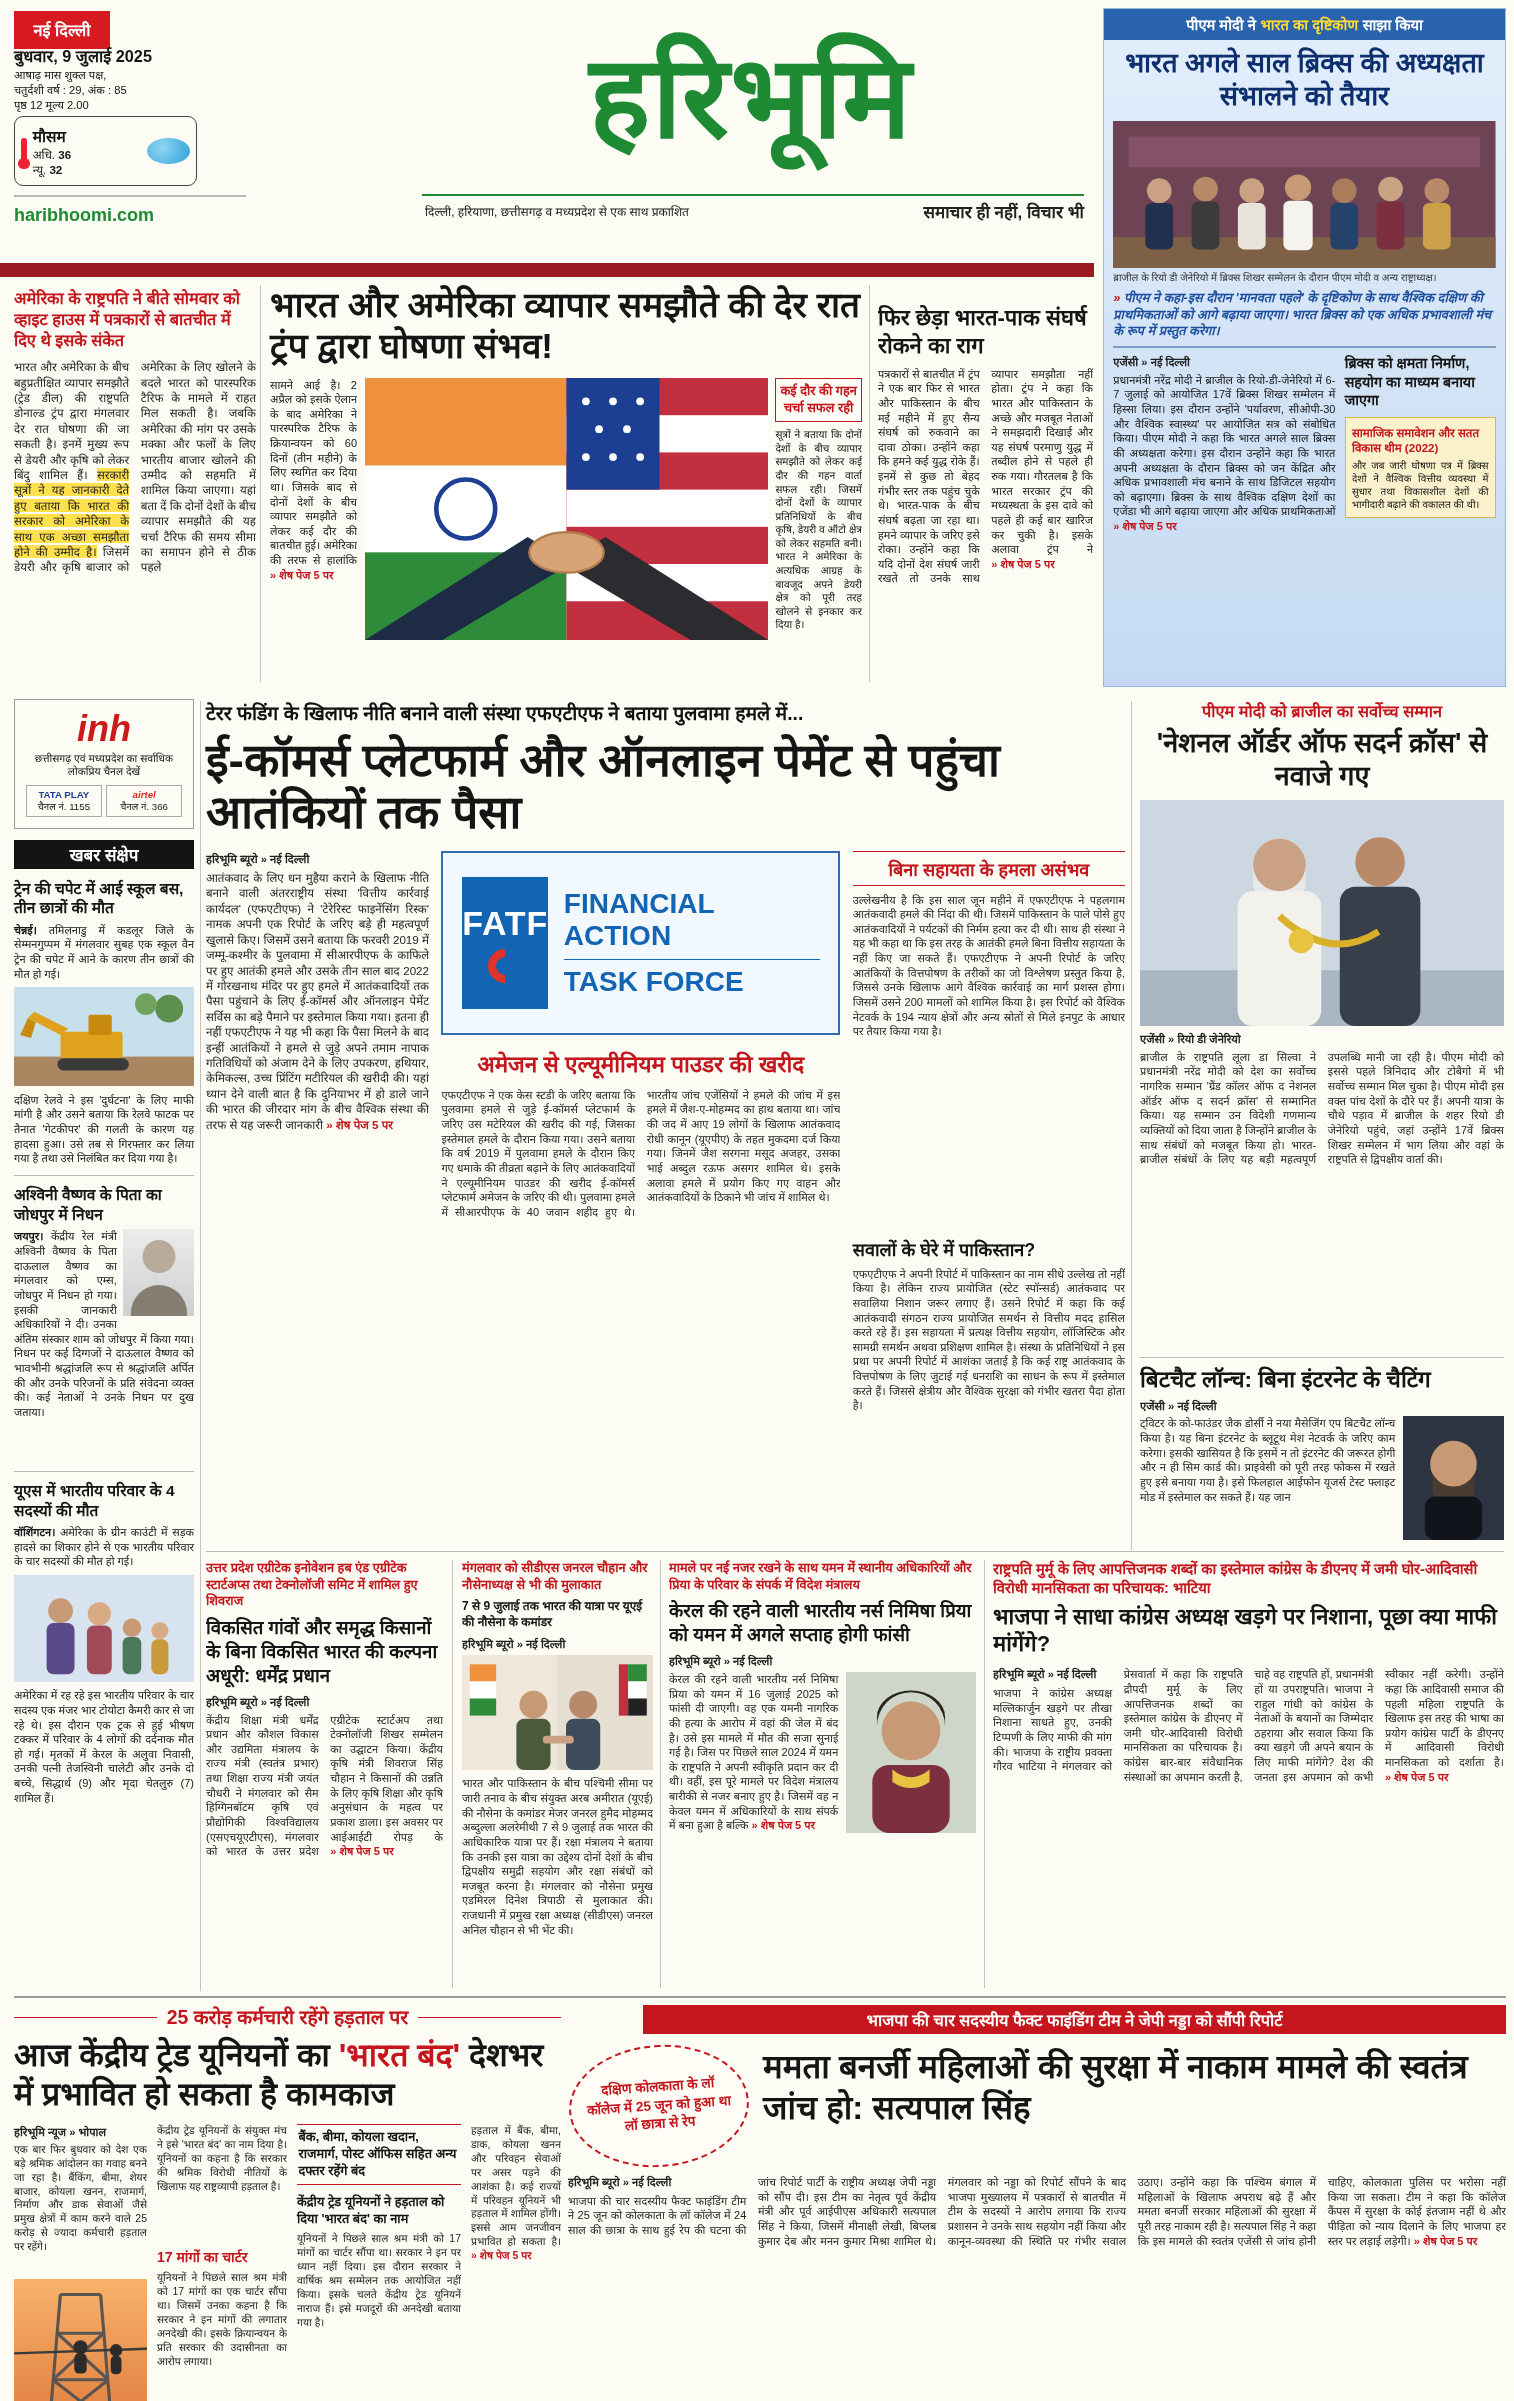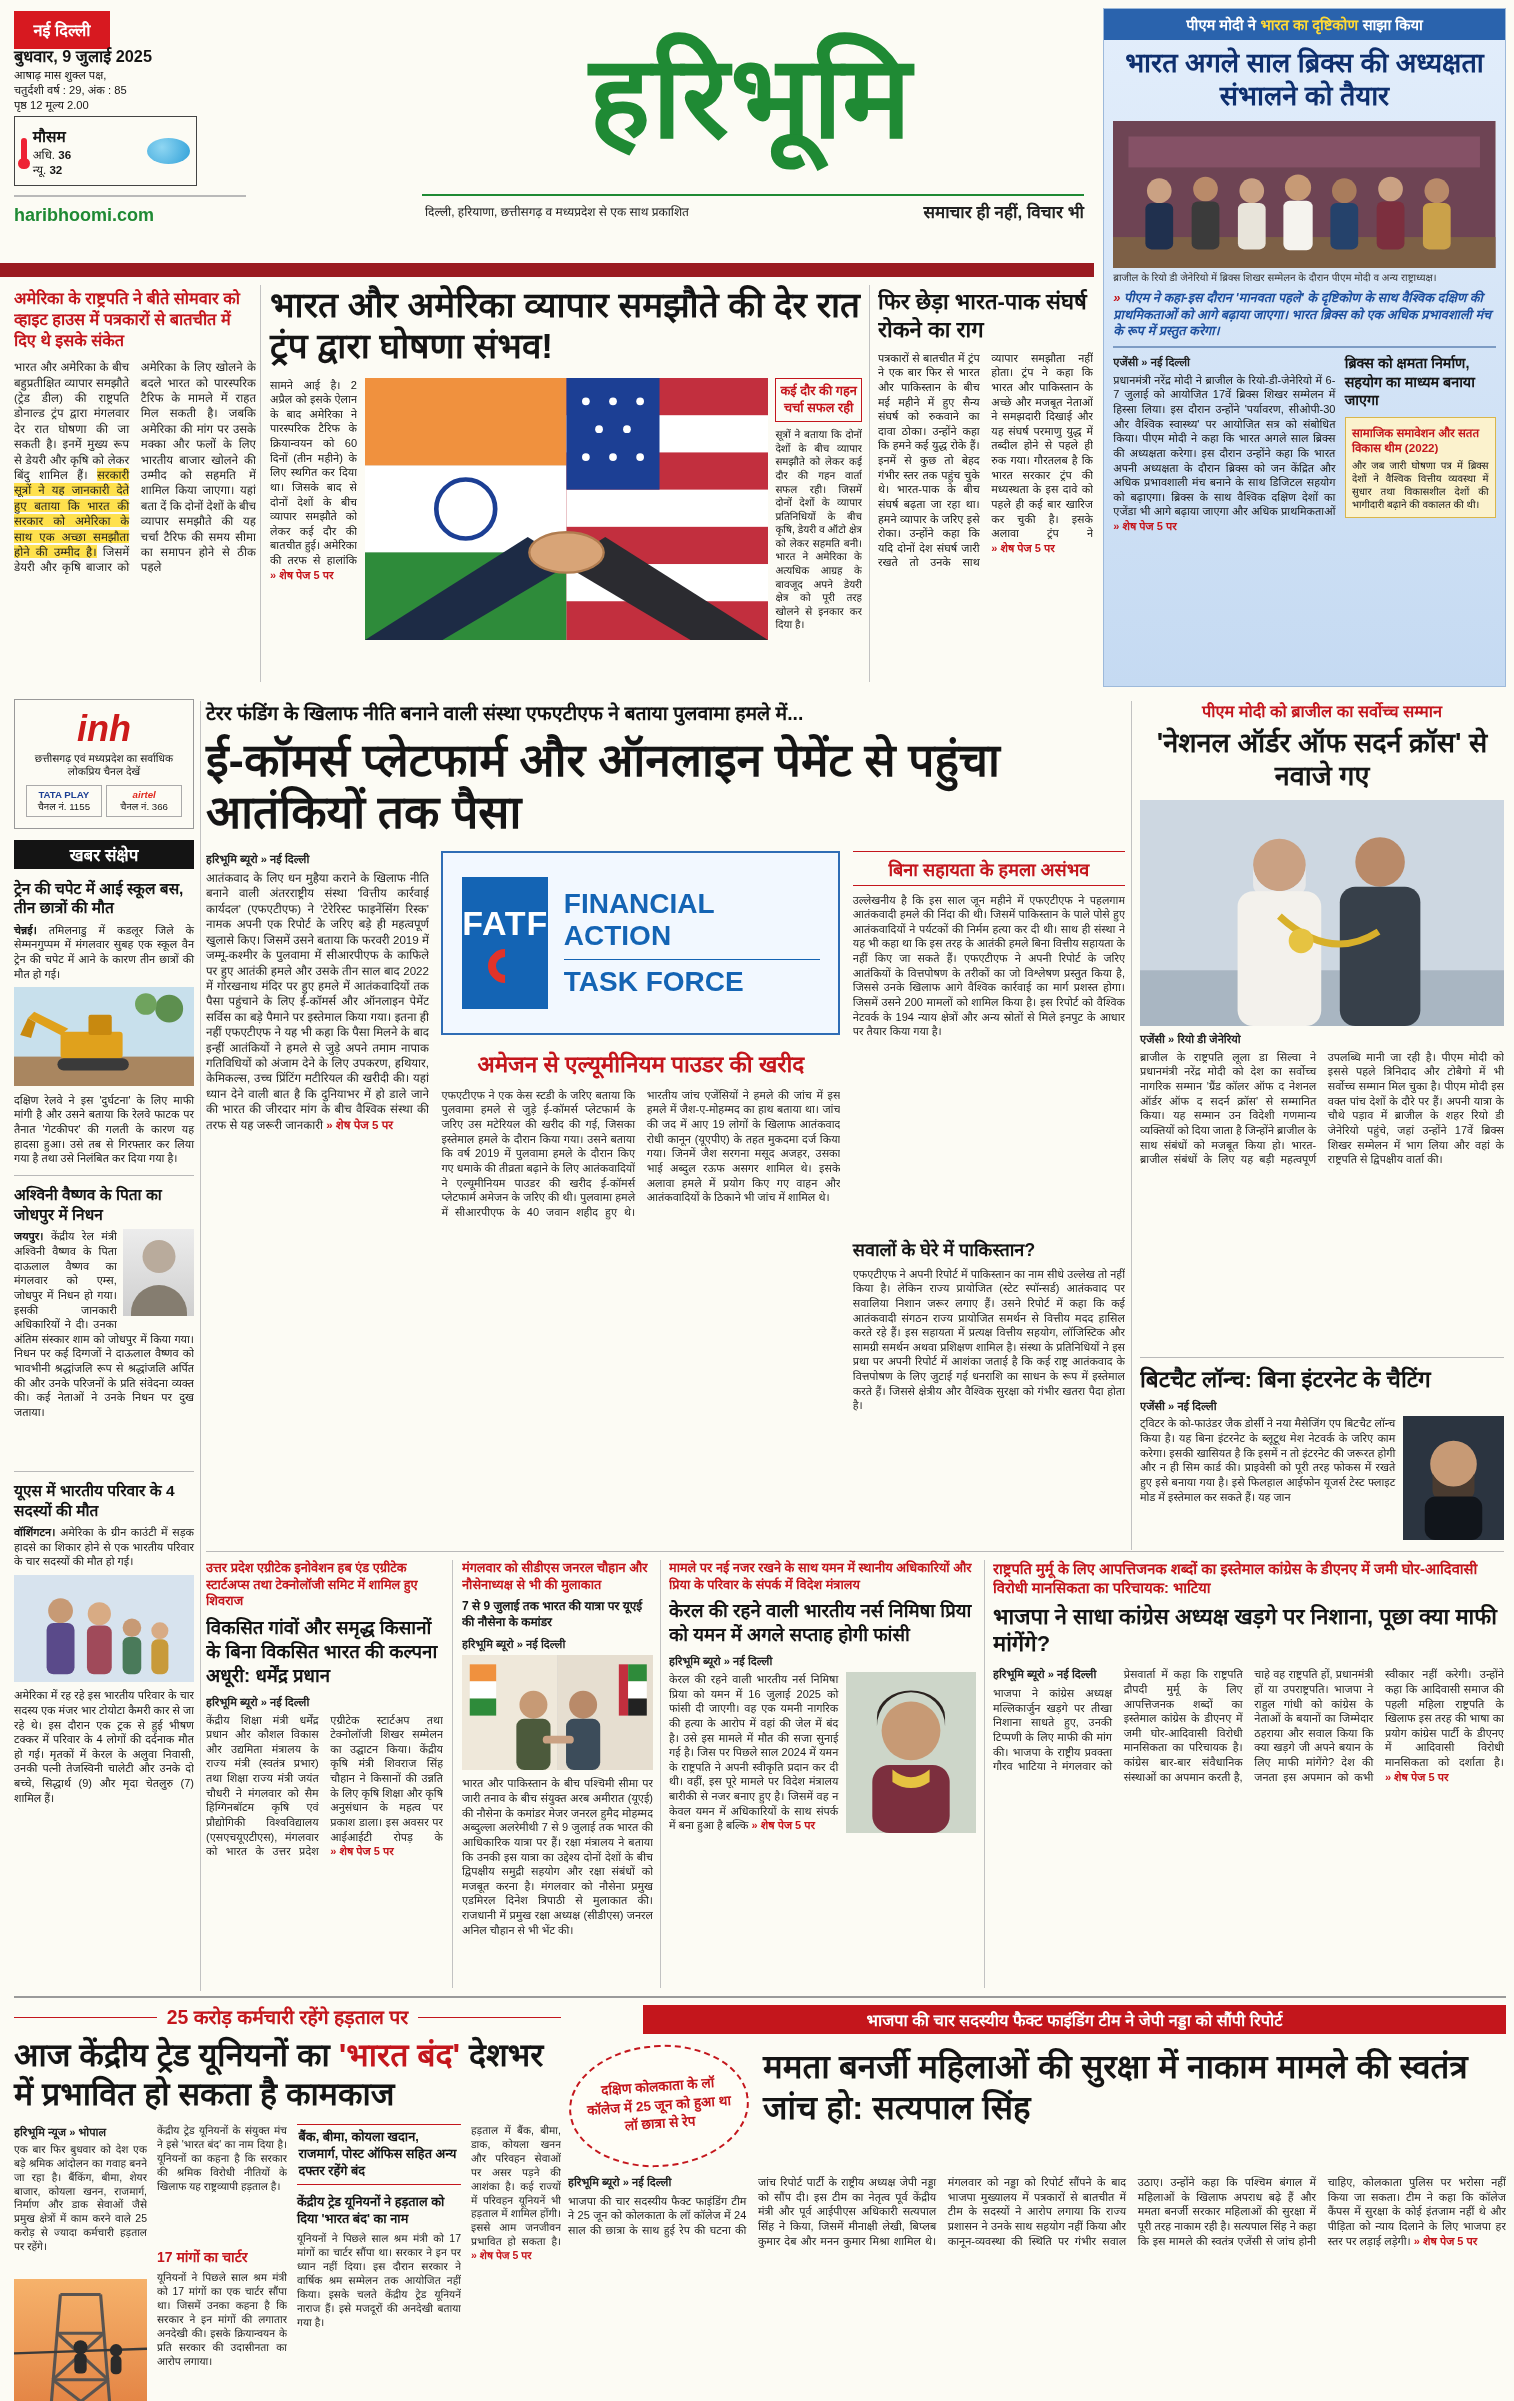--- a/index.html
+++ b/index.html
@@ -18,21 +18,21 @@
 .byl{font-weight:bold;font-size:11.2px;color:#222;margin-bottom:3.9px}
 .cont{color:#c4161c;font-weight:bold;white-space:nowrap}
 .hr{background:#b9b9b9}
 .vr{background:#c2c2c2;width:0.8px}
 .mark{background:#ffe14d}
 .photo{position:relative;overflow:hidden;background:#cfcfcf}
 .cap{font-size:10px;color:#333;line-height:1.3}
 .clip{overflow:hidden}
 
 .city{background:#d71920;color:#fff;font-weight:bold;font-size:16.3px;display:flex;align-items:center;justify-content:center}
-.wbox{border:1.5px solid #444;border-radius:0;display:flex;align-items:center;gap:6.2px;padding:6.2px}
+.wbox{border:1.5px solid #444;border-radius:9px;display:flex;align-items:center;gap:6.2px;padding:6.2px}
 .thermo{width:5.4px;height:26px;background:#e23;border-radius:3.1px;position:relative}
 .thermo::after{content:"";position:absolute;bottom:-5.4px;left:-3.1px;width:11.6px;height:11.6px;border-radius:50%;background:#e23}
 .blob{width:43px;height:26px;border-radius:50%;background:radial-gradient(circle at 35% 35%,#8fd6f2,#2d9fd8)}
 .logo-txt{font-weight:bold;color:#1f8a34;letter-spacing:1.5px}
 
 .brics{background:linear-gradient(#e3eefb,#c5daf2);border:0.8px solid #9db9da}
 .brics-k{background:#2a63ad;color:#fff;font-weight:bold;font-size:14.7px;height:31px;display:flex;align-items:center;justify-content:center;gap:4.6px}
 .brics-k .yl{color:#ffd935}
 .brics-h{color:#0e2f6e;font-weight:bold;font-size:27px;line-height:1.22;text-align:center;padding:7.7px 11px 4.6px}
 .ybox{background:#fbf2cd;border:0.8px solid #d9b64a;padding:6.2px}
@@ -189,21 +189,21 @@
       <div style="flex:1">
         <div style="border:1.5px solid #c4161c;padding:4.6px 3.1px;text-align:center">
           <div class="red" style="font-weight:bold;font-size:12.8px;line-height:1.3">कई दौर की गहन चर्चा सफल रही</div>
         </div>
         <div class="jt clip" style="font-size:10.3px;line-height:1.32;margin-top:6.2px;height:201px">सूत्रों ने बताया कि दोनों देशों के बीच व्यापार समझौते को लेकर कई दौर की गहन वार्ता सफल रही। जिसमें दोनों देशों के व्यापार प्रतिनिधियों के बीच कृषि, डेयरी व ऑटो क्षेत्र को लेकर सहमति बनी। भारत ने अमेरिका के अत्यधिक आग्रह के बावजूद अपने डेयरी क्षेत्र को पूरी तरह खोलने से इनकार कर दिया है।</div>
       </div>
     </div>
   </div>
   <div class="abs vr" style="left:869px;top:285px;height:397px"></div>
 
-  <div class="abs clip" style="left:878px;top:288px;width:215px;height:392px">
+  <div class="abs clip" style="left:878px;top:304px;width:215px;height:392px">
     <div style="font-size:22px;font-weight:bold;line-height:1.25">फिर छेड़ा भारत-पाक संघर्ष रोकने का राग</div>
     <div class="c2 jt" style="margin-top:7.7px;font-size:11px;line-height:1.33;height:325px">
       <span>पत्रकारों से बातचीत में ट्रंप ने एक बार फिर से भारत और पाकिस्तान के बीच मई महीने में हुए सैन्य संघर्ष को रुकवाने का दावा ठोका। उन्होंने कहा कि हमने कई युद्ध रोके हैं। इनमें से कुछ तो बेहद गंभीर स्तर तक पहुंच चुके थे। भारत-पाक के बीच संघर्ष बढ़ता जा रहा था। हमने व्यापार के जरिए इसे रोका। उन्होंने कहा कि यदि दोनों देश संघर्ष जारी रखते तो उनके साथ व्यापार समझौता नहीं होता। ट्रंप ने कहा कि भारत और पाकिस्तान के अच्छे और मजबूत नेताओं ने समझदारी दिखाई और यह संघर्ष परमाणु युद्ध में तब्दील होने से पहले ही रुक गया। गौरतलब है कि भारत सरकार ट्रंप की मध्यस्थता के इस दावे को पहले ही कई बार खारिज कर चुकी है। इसके अलावा ट्रंप ने</span>
       <span class="cont">» शेष पेज 5 पर</span>
     </div>
   </div>
 
   <div class="abs vr" style="left:200px;top:701px;height:1290px"></div>
   <div class="abs" style="left:14px;top:699px;width:180px">
     <div class="inh">

